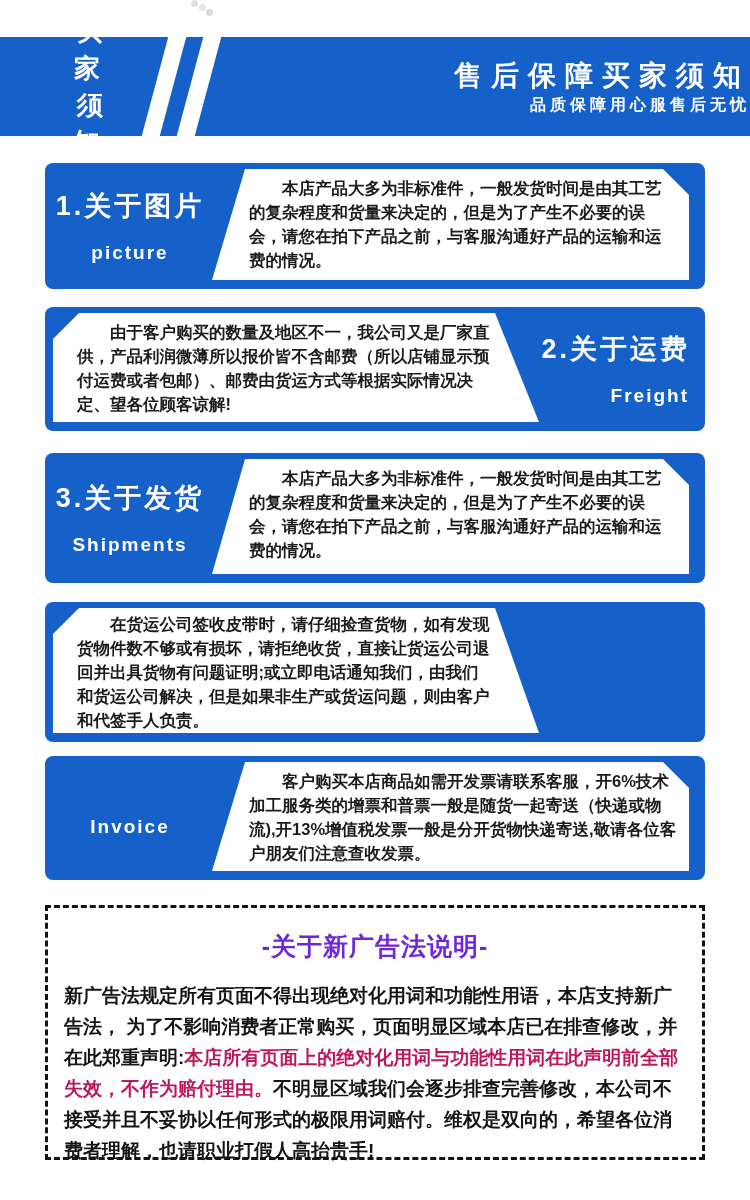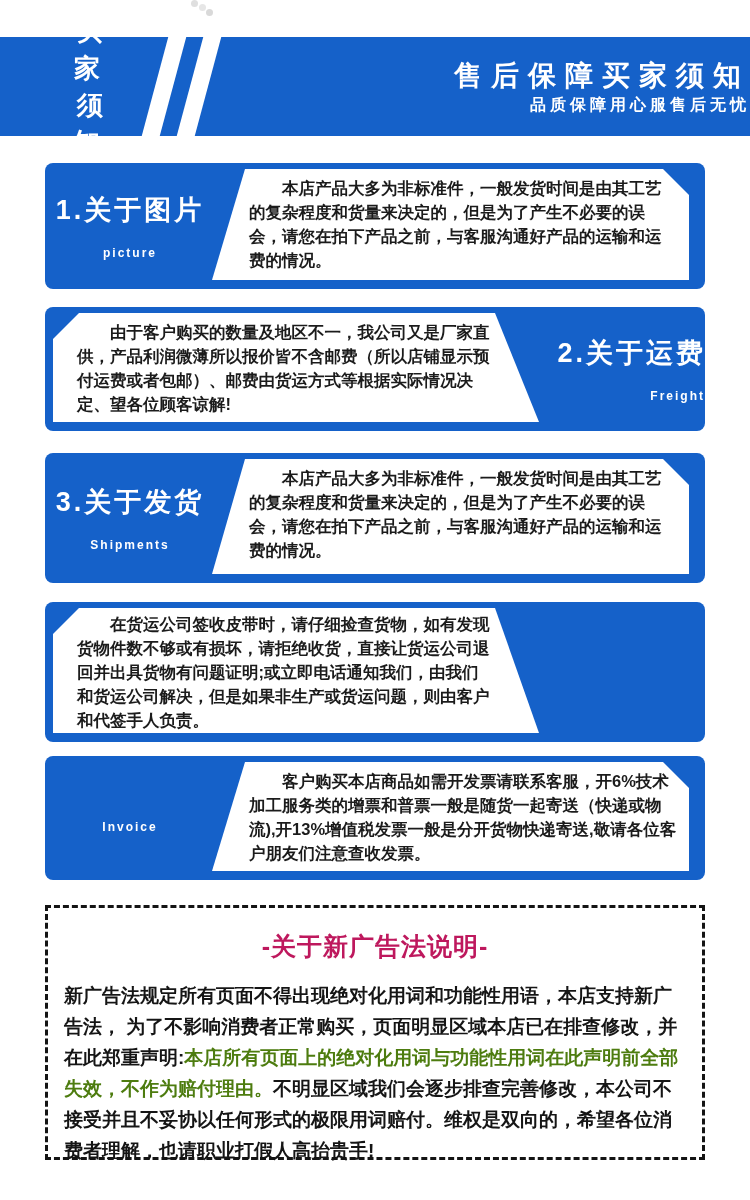--- a/index.html
+++ b/index.html
@@ -45,33 +45,33 @@
   .sec.right .white{left:8px;width:486px;
     clip-path:polygon(26px 0, calc(100% - 44px) 0, 100% 100%, 0 100%, 0 26px);}
 
   .txt{margin:0;font-size:16.5px;line-height:24px;font-weight:700;color:var(--ink);text-indent:2em;}
   .sec.left  .txt{padding:7px 12px 0 37px;}
   .sec.right .txt{padding:7px 46px 0 24px;}
 
   .label{position:absolute;top:0;bottom:0;display:flex;flex-direction:column;
     justify-content:center;color:#fff;}
   .sec.left  .label{left:0;width:170px;align-items:center;}
-  .sec.right .label{right:0;width:225px;align-items:flex-end;padding-right:2px;}
+  .sec.right .label{right:0;width:225px;align-items:flex-end;padding-right:18px;}
   .label .cn{font-size:27px;font-weight:bold;letter-spacing:3px;white-space:nowrap;}
-  .label .en{font-size:12px;font-weight:bold;letter-spacing:2px;margin-top:18px;white-space:nowrap;}
+  .label .en{font-size:19px;font-weight:bold;letter-spacing:2px;margin-top:18px;white-space:nowrap;}
   .sec.right .cn{margin-right:-3px;}
   .sec.right .en{margin-right:-2px;}
 
   
   .notice{box-sizing:border-box;height:255px;margin-top:25px;
     border:3px dashed #141414;padding:10px 16px 0 16px;background:#fff;}
-  .notice h2{margin:12px 0 17px;text-align:center;color:#be185d;
+  .notice h2{margin:12px 0 17px;text-align:center;color:#6d28d9;
     font-size:25px;font-weight:bold;letter-spacing:1px;}
   .notice p{margin:0;font-size:19px;line-height:31px;font-weight:700;color:#151515;}
-  .notice .hl{color:#4d7c0f;text-align:center;}
+  .notice .hl{color:#be185d;text-align:center;}
 </style>
 </head>
 <body>
 
 <div class="page">
 
   <div class="dots">
       <i></i>
       <i></i>
       <i></i>

